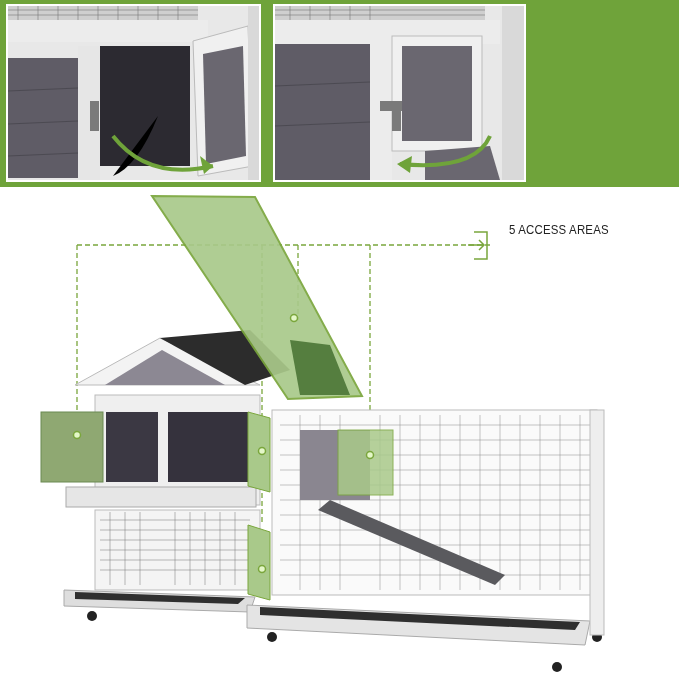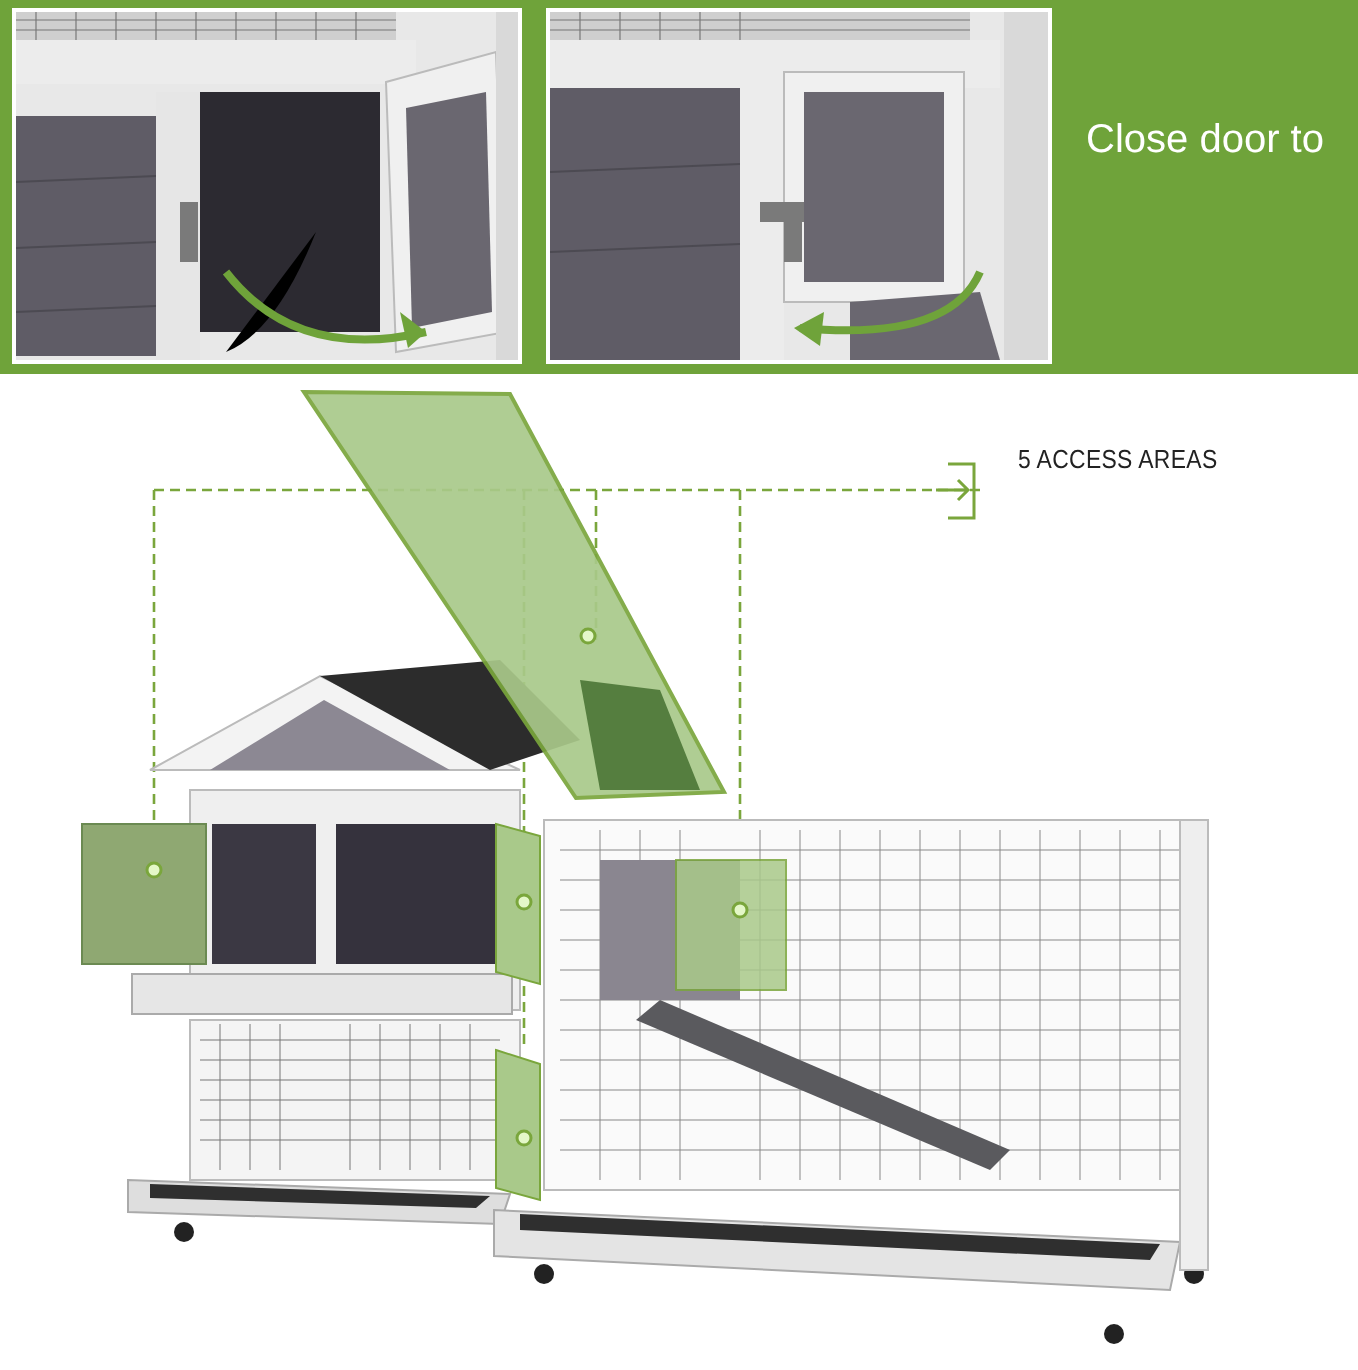--- a/index.html
+++ b/index.html
@@ -72,21 +72,20 @@
       <rect x="127" y="40" width="70" height="95" fill="#6a6770"></rect>
       <rect x="105" y="95" width="22" height="10" fill="#7a7a7a"></rect>
       <rect x="117" y="95" width="9" height="30" fill="#7a7a7a"></rect>
       <rect x="227" y="0" width="22" height="174" fill="#d9d9d9"></rect>
       <polygon points="150,145 215,140 225,174 150,174" fill="#6a6770"></polygon>
       <path d="M215 130 Q200 165 125 158" fill="none" stroke="#6fa33a" stroke-width="4"></path>
       <polygon points="122,158 137,150 135,167" fill="#6fa33a"></polygon>
     </svg>
   </div>
   <div class="banner-text">
-    <div>Close door to</div>
   </div>
 </div>
 
 <div class="diagram">
   <svg width="679" height="498" viewBox="0 187 679 498">
 
     <g fill="none" stroke="#7aa63c" stroke-width="1.3" stroke-dasharray="5,3">
       <path d="M77 245 H490"></path>
       <path d="M77 245 V435"></path>
       <path d="M262 245 V525"></path>

